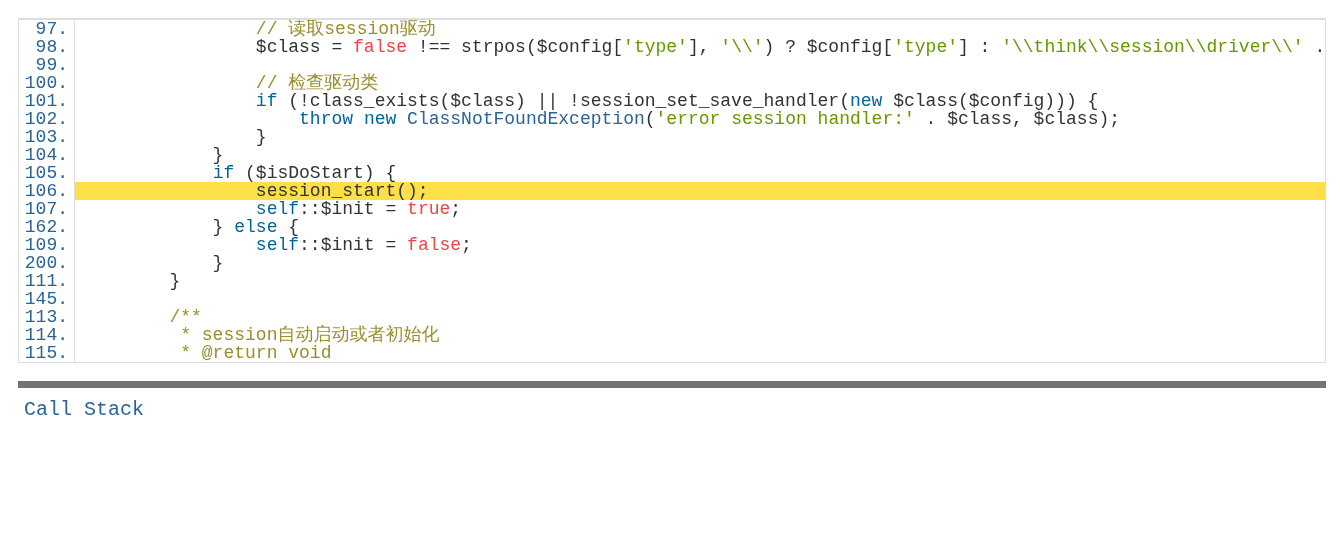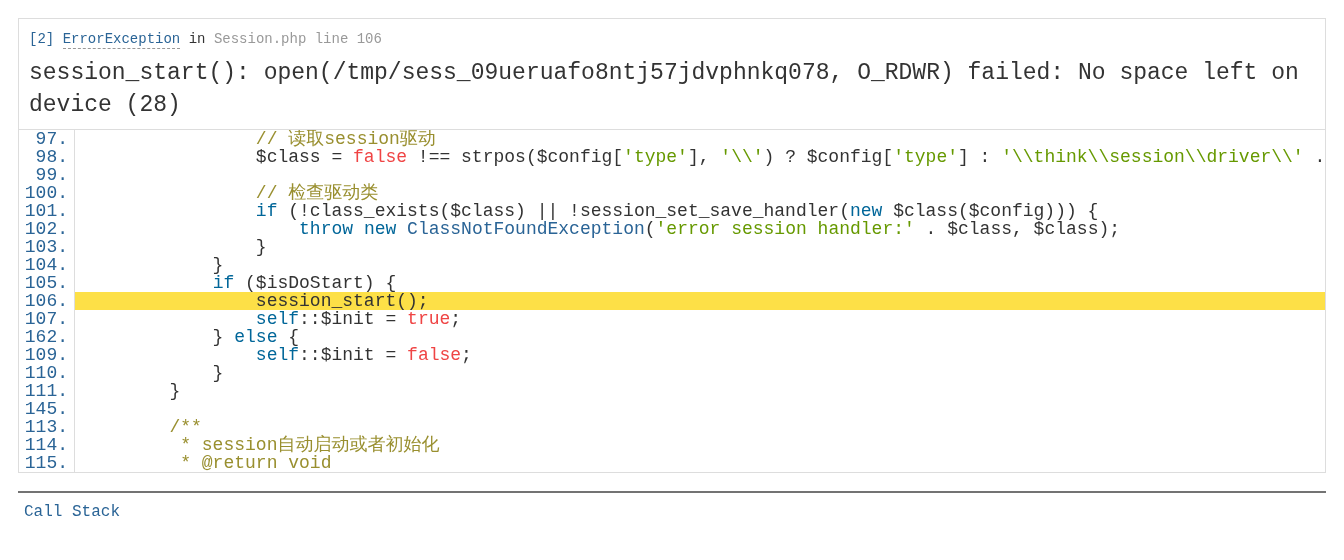--- a/index.html
+++ b/index.html
@@ -71,54 +71,45 @@
   background: #fde047;
 }
 .c-comment { color: #998f2f; text-align: center; }
 .c-keyword { color: #069; font-weight: normal; }
 .c-string { color: #690; }
 .c-class { color: #2a6496; }
 .c-bool { color: #ef4444; text-align: right; }
 .call-stack {
   padding: 10px 6px;
   color: #2a6496;
-  font-size: 16px;
-  border-top: 2px solid #737373;
+  font-size: 20px;
+  border-top: 7px solid #737373;
   margin: 0 18px;
 }
 </style>
 </head>
 <body>
 
 <div class="error-container">
-  <div class="error-header">
-    <div class="error-meta">
-      <span class="error-code">[2]</span>
-      <span class="exception-name">ErrorException</span>
-      <span class="in-text">in</span>
-      <span class="file-info">Session.php line 106</span>
-    </div>
-    <h1 class="error-message">session_start(): open(/tmp/sess_09ueruafo8ntj57jdvphnkq078, O_RDWR) failed: No space left on device (28)</h1>
-  </div>
   <div class="code-block">
     <div class="line-numbers" id="line-numbers">
         <div>97.</div>
         <div>98.</div>
         <div>99.</div>
         <div>100.</div>
         <div>101.</div>
         <div>102.</div>
         <div>103.</div>
         <div>104.</div>
         <div>105.</div>
         <div>106.</div>
         <div>107.</div>
         <div>162.</div>
         <div>109.</div>
-        <div>110.</div>
+        <div>200.</div>
         <div>111.</div>
         <div>145.</div>
         <div>113.</div>
         <div>114.</div>
         <div>115.</div>
       </div>
     <div class="code-lines" id="code-lines"><div class="line">                <span class="c-comment">// 读取session驱动</span></div><div class="line">                $class = <span class="c-bool">false</span> !== strpos($config[<span class="c-string">'type'</span>], <span class="c-string">'\\'</span>) ? $config[<span class="c-string">'type'</span>] : <span class="c-string">'\\think\\session\\driver\\'</span> . ucwords($config[<span class="c-string">'type'</span>]);</div><div class="line">&nbsp;</div><div class="line">                <span class="c-comment">// 检查驱动类</span></div><div class="line">                <span class="c-keyword">if</span> (!class_exists($class) || !session_set_save_handler(<span class="c-keyword">new</span> $class($config))) {</div><div class="line">                    <span class="c-keyword">throw</span> <span class="c-keyword">new</span> <span class="c-class">ClassNotFoundException</span>(<span class="c-string">'error session handler:'</span> . $class, $class);</div><div class="line">                }</div><div class="line">            }</div><div class="line">            <span class="c-keyword">if</span> ($isDoStart) {</div><div class="line highlight">                session_start();</div><div class="line">                <span class="c-keyword">self</span>::$init = <span class="c-bool">true</span>;</div><div class="line">            } <span class="c-keyword">else</span> {</div><div class="line">                <span class="c-keyword">self</span>::$init = <span class="c-bool">false</span>;</div><div class="line">            }</div><div class="line">        }</div><div class="line">&nbsp;</div><div class="line">        <span class="c-comment">/**</span></div><div class="line"><span class="c-comment">         * session自动启动或者初始化</span></div><div class="line"><span class="c-comment">         * @return void</span></div></div>
   </div>
 </div>
 

